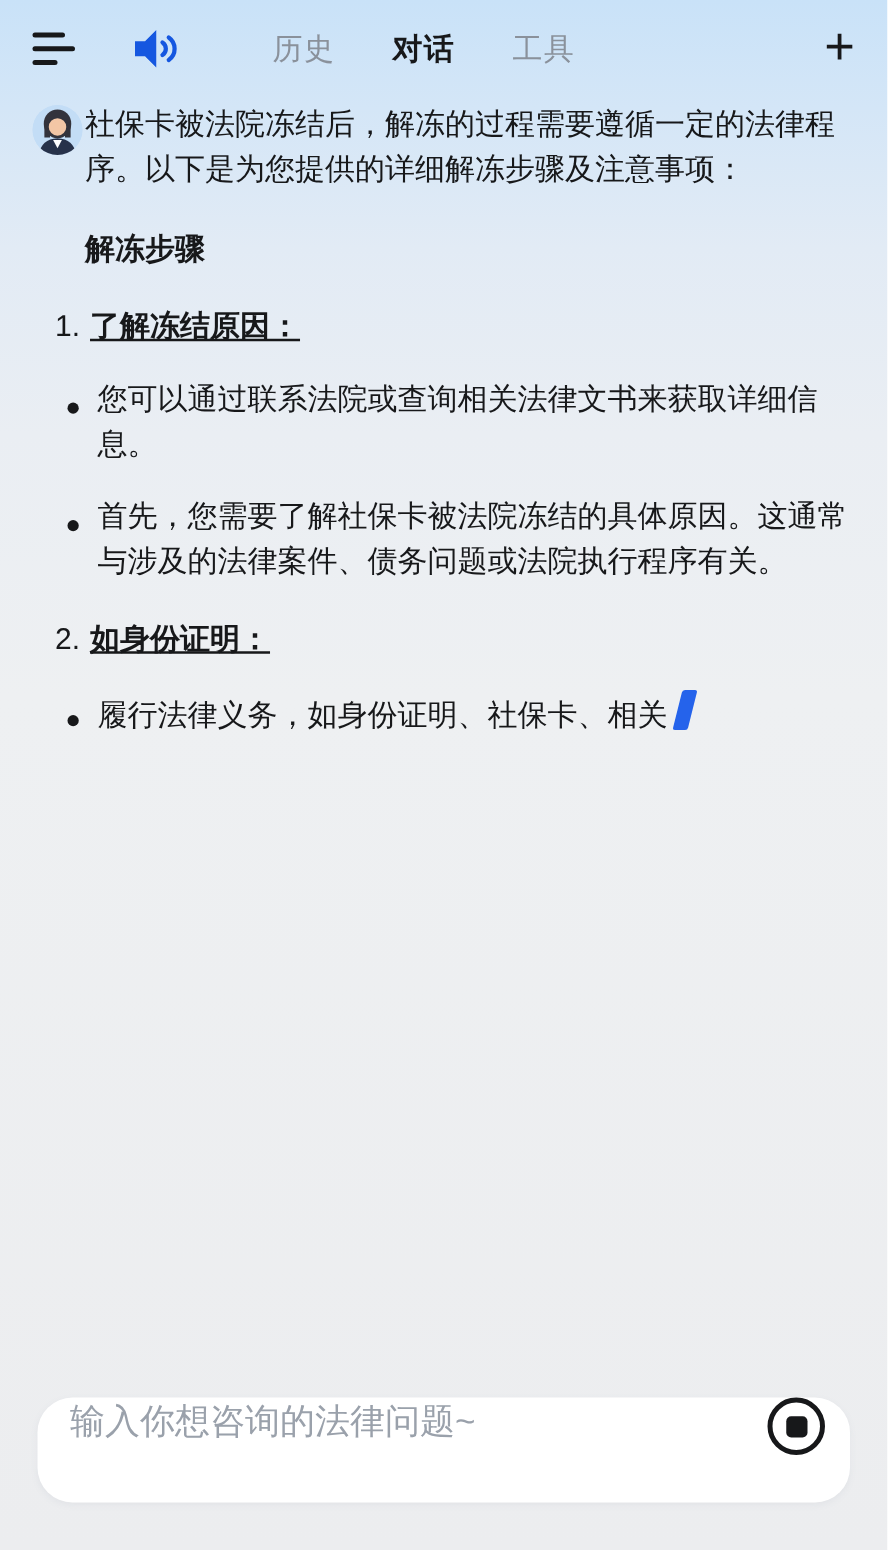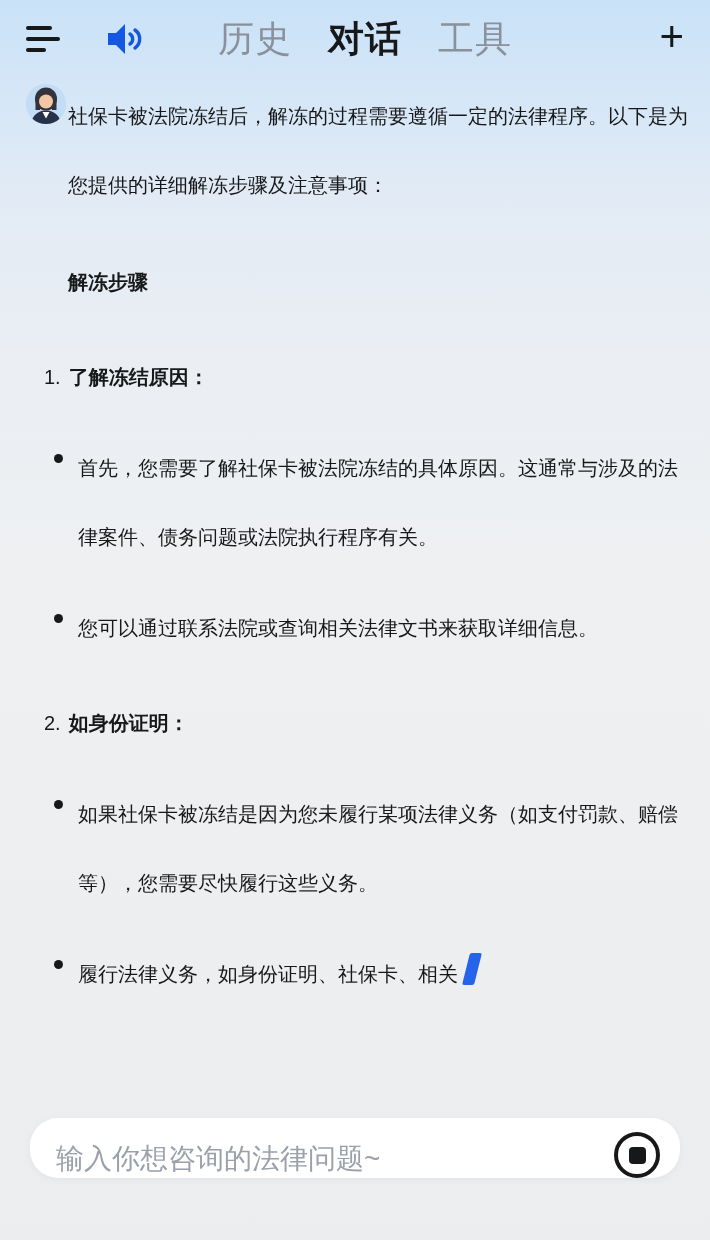--- a/index.html
+++ b/index.html
@@ -26,23 +26,23 @@
   }
   .menu-btn { display:flex; flex-direction:column; gap:7px; cursor:pointer; }
   .menu-btn .bar { height:4px; border-radius:2px; background:#17181a; }
   .menu-btn .bar1 { width:26px; }
   .menu-btn .bar2 { width:34px; }
   .menu-btn .bar3 { width:20px; }
 
   .speaker-btn { margin-left: 46px; width:40px; height:34px; cursor:pointer; }
 
   .tabs {
-    display:flex; gap:36px;
+    display:flex; gap:46px;
     margin-left: 72px;
-    font-size: 36px;
+    font-size: 24px;
   }
   .tab { color:#8a919b; cursor:pointer; letter-spacing:1px; }
   .tab.active { color:#17181a; font-weight:700;font-family:Liberation Serif, serif; }
 
   .plus-btn {
     margin-left:auto;
     font-size:42px; font-weight:300; line-height:1;
     color:#17181a; cursor:pointer;
     padding-bottom:4px;
   }
@@ -51,28 +51,28 @@
   .chat {
     position:absolute; top:78px; left:0; right:0; bottom:145px;
     overflow:hidden;
   }
   .message { position:relative; padding: 4px 22px 0 68px; }
   .avatar {
     position:absolute; left:26px; top:6px;
     width:40px; height:40px; border-radius:50%;
     overflow:hidden; background:#c3ddf6;
   }
-  .msg-body { font-size:20px; line-height:69px; }
+  .msg-body { font-size:24px; line-height:36px; }
 
   .para { margin:0 0 20px 0; }
   .heading { font-weight:700; margin:28px 0 24px 0; }
 
   .num-item { margin:26px 0 22px -24px; }
   .num-item .num { font-weight:400; margin-right:8px; }
-  .num-item .num-title { font-weight:700; }
+  .num-item .num-title { font-weight:700;text-decoration:underline; }
 
   .bullet {
     position:relative;
     margin:0 0 22px 0;
     padding-left:10px;
   }
   .bullet::before {
     content:"";
     position:absolute; left:-14px; top:20px;
     width:9px; height:9px; border-radius:50%;
@@ -88,24 +88,24 @@
     margin-left:8px;
     vertical-align:-4px;
   }
 
   
   .composer {
     position:absolute; left:0; right:0; bottom:0; height:140px;
   }
   .input-box {
     position:absolute; left:30px; right:30px; top:18px;
-    height:60px;
+    height:84px;
     background:#ffffff;
     border-radius:28px;
-    display:flex; align-items:flex-end;
+    display:flex; align-items:flex-start;
     padding:0 20px 0 26px;
     box-sizing:border-box;
     box-shadow: 0 2px 6px rgba(120,130,150,0.08);
   }
   .placeholder {
     color:#9aa1ab;
     font-size:28px;
     flex:1;
     white-space:nowrap; overflow:hidden;
   }
@@ -169,27 +169,26 @@
         </svg>
       </div>
 
       <div class="msg-body">
         <p class="para">社保卡被法院冻结后，解冻的过程需要遵循一定的法律程序。以下是为您提供的详细解冻步骤及注意事项：</p>
 
         <p class="para heading">解冻步骤</p>
 
         <p class="num-item"><span class="num">1.</span><span class="num-title">了解冻结原因：</span></p>
 
+        <p class="bullet">您可以通过联系法院或查询相关法律文书来获取详细信息。</p>
+
         <p class="bullet">首先，您需要了解社保卡被法院冻结的具体原因。这通常与涉及的法律案件、债务问题或法院执行程序有关。</p>
 
-        <p class="bullet">您可以通过联系法院或查询相关法律文书来获取详细信息。</p>
-
         <p class="num-item"><span class="num">2.</span><span class="num-title">如身份证明：</span></p>
 
-        <p class="bullet">如果社保卡被冻结是因为您未履行某项法律义务（如支付罚款、赔偿等），您需要尽快履行这些义务。</p>
 
 
 
         <p class="bullet"><span>履行法律义务，如身份证明、社保卡、相关</span><span class="cursor"></span></p>
       </div>
     </div>
   </main>
 
   <footer class="composer">
     <div class="input-box">

